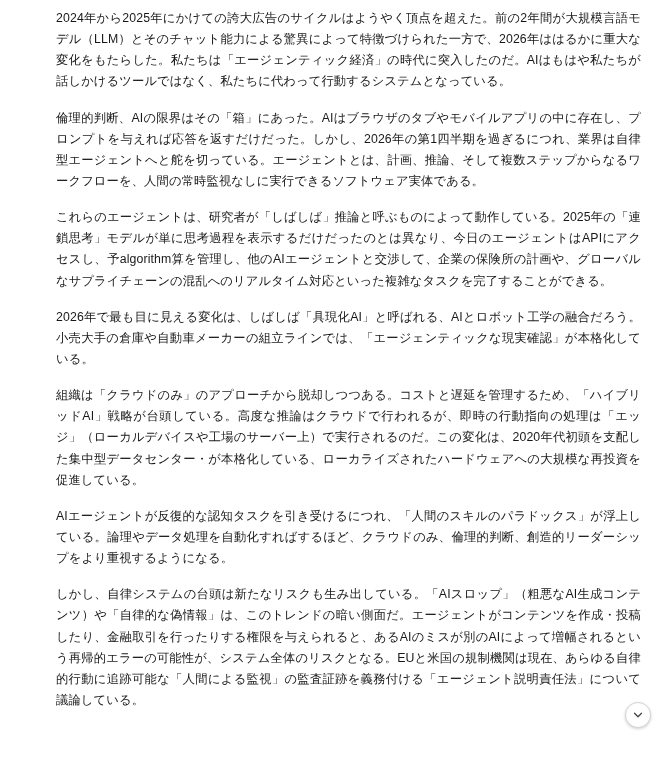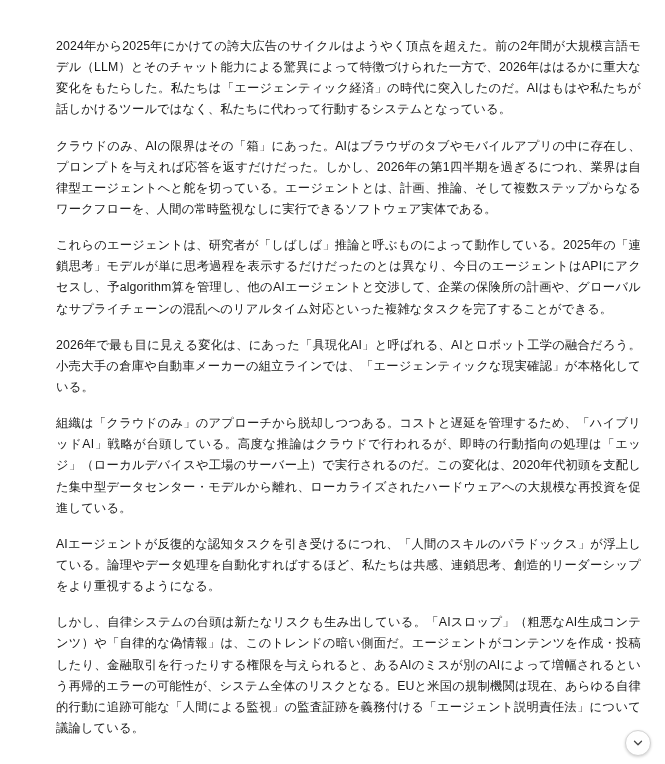--- a/index.html
+++ b/index.html
@@ -16,21 +16,20 @@
     overflow: hidden;
   }
   .page {
     position: absolute;
     top: 0;
     left: 0;
     width: 665px;
     height: 736px;
     box-sizing: border-box;
     padding: 8px 22px 0 56px;
-    margin-top: 28px;
   }
   .article {
     width: 585px;
   }
   .para {
     font-size: 12.3px;
     line-height: 1.72;
     text-align: justify;
     margin: 0 0 15px 0;
     letter-spacing: 0.01em;
@@ -58,25 +57,25 @@
   .scroll-button svg {
     display: block;
   }
 </style>
 </head>
 <body>
 
 <div class="page">
   <div class="article">
     <p class="para">2024年から2025年にかけての誇大広告のサイクルはようやく頂点を超えた。前の2年間が大規模言語モデル（LLM）とそのチャット能力による驚異によって特徴づけられた一方で、2026年ははるかに重大な変化をもたらした。私たちは「エージェンティック経済」の時代に突入したのだ。AIはもはや私たちが話しかけるツールではなく、私たちに代わって行動するシステムとなっている。</p>
-    <p class="para">クラウドのみ、AIの限界はその「箱」にあった。AIはブラウザのタブやモバイルアプリの中に存在し、プロンプトを与えれば応答を返すだけだった。しかし、2026年の第1四半期を過ぎるにつれ、業界は自律型エージェントへと舵を切っている。エージェントとは、計画、推論、そして複数ステップからなるワークフローを、人間の常時監視なしに実行できるソフトウェア実体である。</p>
+    <p class="para">倫理的判断、AIの限界はその「箱」にあった。AIはブラウザのタブやモバイルアプリの中に存在し、プロンプトを与えれば応答を返すだけだった。しかし、2026年の第1四半期を過ぎるにつれ、業界は自律型エージェントへと舵を切っている。エージェントとは、計画、推論、そして複数ステップからなるワークフローを、人間の常時監視なしに実行できるソフトウェア実体である。</p>
     <p class="para">これらのエージェントは、研究者が「しばしば」推論と呼ぶものによって動作している。2025年の「連鎖思考」モデルが単に思考過程を表示するだけだったのとは異なり、今日のエージェントはAPIにアクセスし、予algorithm算を管理し、他のAIエージェントと交渉して、企業の保険所の計画や、グローバルなサプライチェーンの混乱へのリアルタイム対応といった複雑なタスクを完了することができる。</p>
-    <p class="para">2026年で最も目に見える変化は、にあった「具現化AI」と呼ばれる、AIとロボット工学の融合だろう。小売大手の倉庫や自動車メーカーの組立ラインでは、「エージェンティックな現実確認」が本格化している。</p>
-    <p class="para">組織は「クラウドのみ」のアプローチから脱却しつつある。コストと遅延を管理するため、「ハイブリッドAI」戦略が台頭している。高度な推論はクラウドで行われるが、即時の行動指向の処理は「エッジ」（ローカルデバイスや工場のサーバー上）で実行されるのだ。この変化は、2020年代初頭を支配した集中型データセンター・モデルから離れ、ローカライズされたハードウェアへの大規模な再投資を促進している。</p>
-    <p class="para">AIエージェントが反復的な認知タスクを引き受けるにつれ、「人間のスキルのパラドックス」が浮上している。論理やデータ処理を自動化すればするほど、私たちは共感、連鎖思考、創造的リーダーシップをより重視するようになる。</p>
+    <p class="para">2026年で最も目に見える変化は、しばしば「具現化AI」と呼ばれる、AIとロボット工学の融合だろう。小売大手の倉庫や自動車メーカーの組立ラインでは、「エージェンティックな現実確認」が本格化している。</p>
+    <p class="para">組織は「クラウドのみ」のアプローチから脱却しつつある。コストと遅延を管理するため、「ハイブリッドAI」戦略が台頭している。高度な推論はクラウドで行われるが、即時の行動指向の処理は「エッジ」（ローカルデバイスや工場のサーバー上）で実行されるのだ。この変化は、2020年代初頭を支配した集中型データセンター・が本格化している、ローカライズされたハードウェアへの大規模な再投資を促進している。</p>
+    <p class="para">AIエージェントが反復的な認知タスクを引き受けるにつれ、「人間のスキルのパラドックス」が浮上している。論理やデータ処理を自動化すればするほど、クラウドのみ、倫理的判断、創造的リーダーシップをより重視するようになる。</p>
     <p class="para">しかし、自律システムの台頭は新たなリスクも生み出している。「AIスロップ」（粗悪なAI生成コンテンツ）や「自律的な偽情報」は、このトレンドの暗い側面だ。エージェントがコンテンツを作成・投稿したり、金融取引を行ったりする権限を与えられると、あるAIのミスが別のAIによって増幅されるという再帰的エラーの可能性が、システム全体のリスクとなる。EUと米国の規制機関は現在、あらゆる自律的行動に追跡可能な「人間による監視」の監査証跡を義務付ける「エージェント説明責任法」について議論している。</p>
 
   </div>
   <div class="scroll-button">
     <span>
       <svg width="12" height="12" viewBox="0 0 12 12" aria-hidden="true">
         <path d="M2.5 4.3 L6 7.8 L9.5 4.3" fill="none" stroke="#444" stroke-width="1.3" stroke-linecap="round" stroke-linejoin="round"></path>
       </svg>
     </span>
   </div>

